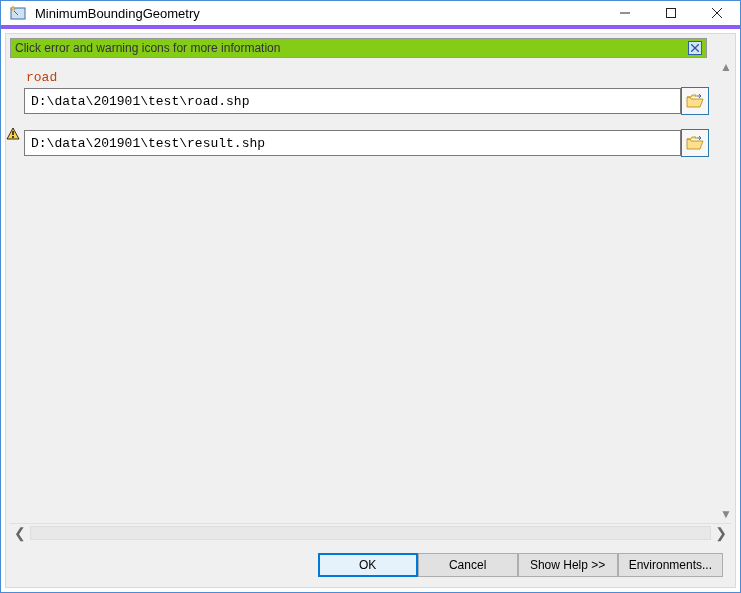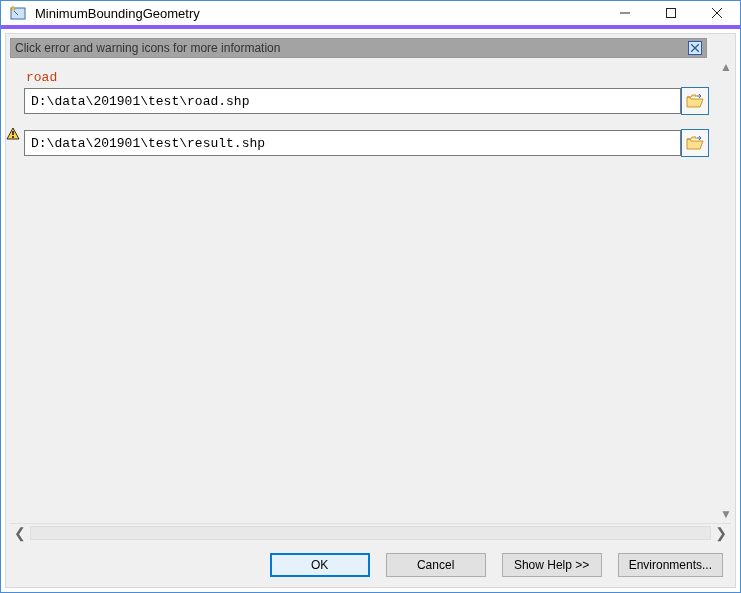--- a/index.html
+++ b/index.html
@@ -23,21 +23,21 @@
     .win-btn { width: 46px; display: flex; align-items: center; justify-content: center; }
     .win-btn svg { stroke: #222; stroke-width: 1; }
     .content-wrap {
       flex: 1; min-height: 0;
       border: 1px solid #d9d9d9;
       margin: 4px;
       background: #f0f0f0;
       display: flex; flex-direction: column;
     }
     .info-bar {
-      background: #a3a3a3;
+      background: #84cc16;
       border: 1px solid #999;
       margin: 4px 28px 0 4px;
       padding: 2px 4px;
       display: flex; align-items: center;
       font-size: 12px;
       color: #333;
     }
     .info-bar .info-text { flex: 1; }
     .info-close {
       width: 14px; height: 14px;
@@ -101,21 +101,21 @@
       background: #f0f0f0;
       display: flex; align-items: center;
       padding: 0 4px;
       border-top: 1px solid #e0e0e0;
       margin: 0 4px 4px 4px;
     }
     .hscroll .arrow { color: #666; font-size: 14px; }
     .hscroll .track { flex: 1; height: 14px; background: #e8e8e8; margin: 0 4px; border: 1px solid #ddd; }
     .button-bar {
       padding: 8px 12px 10px;
-      display: flex; justify-content: flex-end; gap: 16px;
+      display: flex; justify-content: flex-end; gap: 0;
       background: #f0f0f0;
     }
     .dlg-btn {
       height: 24px;
       min-width: 100px;
       border: 1px solid #adadad;
       background: #e1e1e1;
       font-size: 12px;
       color: #000;
       text-align: center;

